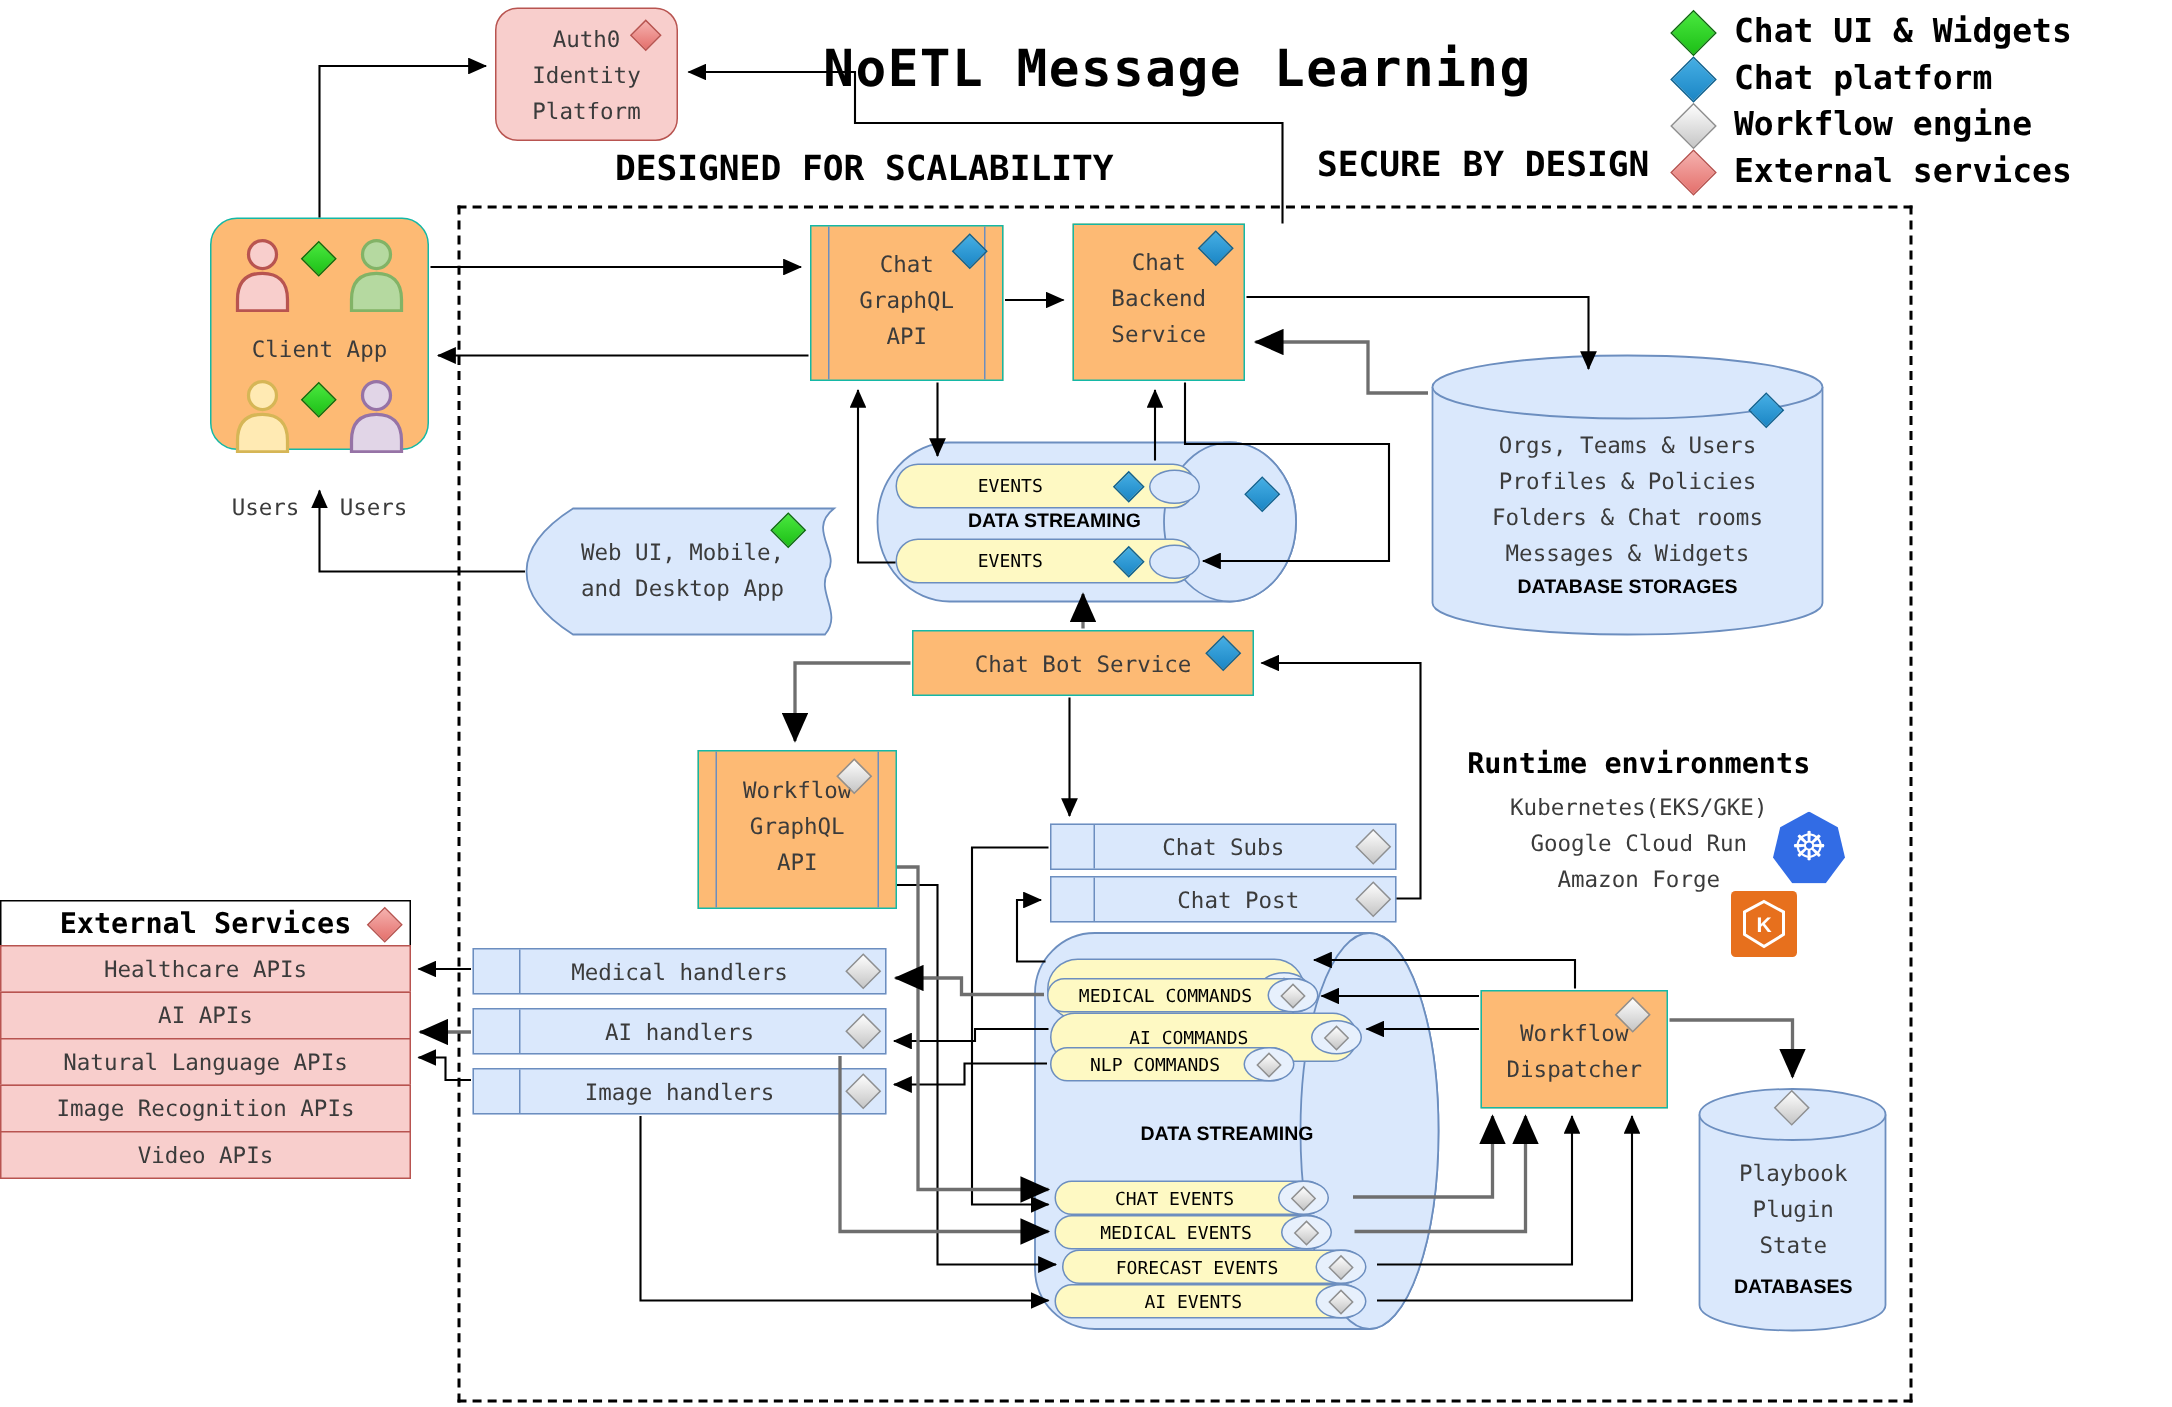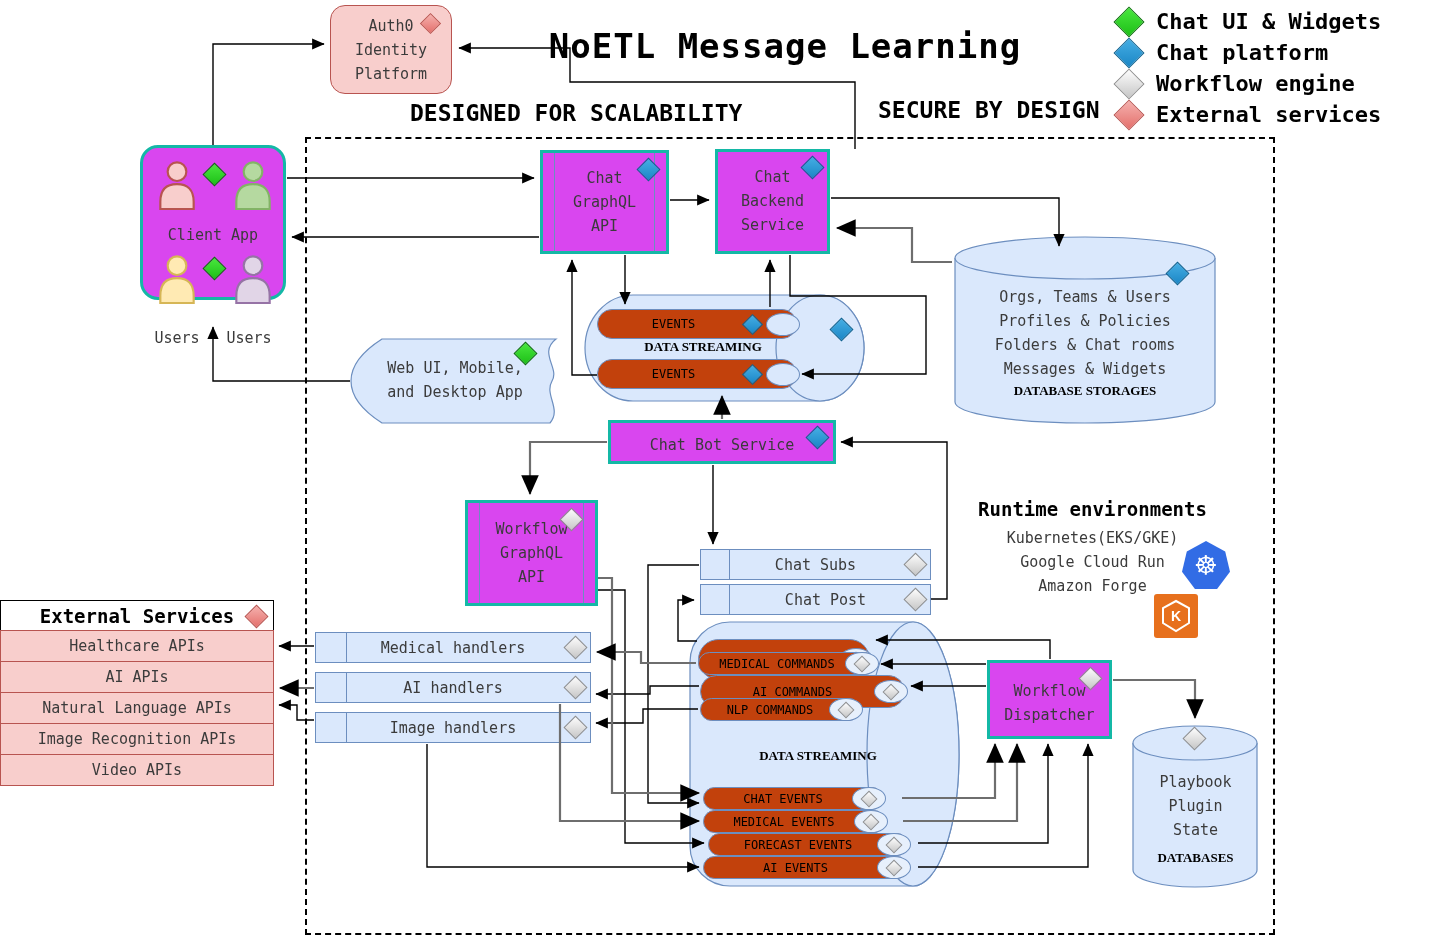--- a/index.html
+++ b/index.html
@@ -1,41 +1,41 @@
 <!DOCTYPE html>
 <html><head>
 <meta charset="utf-8">
 <style>
   html,body{margin:0;padding:0;background:#fff;}
   #canvas{position:relative;width:1448px;height:938px;background:#ffffff;overflow:hidden;
           font-family:"DejaVu Sans Mono","Liberation Mono",monospace;color:#111;}
   .abs{position:absolute;}
   .center{text-align:center;}
-  .node{position:absolute;background:#d946ef;border:3px solid #14b8a6;box-sizing:border-box;color:#3b3b3b;}
+  .node{position:absolute;background:#fdba74;border:1px solid #14b8a6;box-sizing:border-box;color:#3b3b3b;}
   .node-text{font-size:15px;line-height:24px;text-align:center;color:#3b3b3b;}
   .pinkbox{background:#f8cecc;border:1px solid #b85450;}
   .dashed-region{position:absolute;border:2px dashed #000;box-sizing:border-box;}
   .dmd{display:inline-block;transform:rotate(45deg);box-sizing:border-box;}
   .dmd-green{background:linear-gradient(135deg,#49e83e,#1dbf17);border:1.5px solid #0c6e0c;}
   .dmd-blue{background:linear-gradient(135deg,#45aee4,#1b86c5);border:1.5px solid #10628f;}
   .dmd-gray{background:linear-gradient(135deg,#fdfdfd,#c6c6c6);border:1.5px solid #8f8f8f;}
   .dmd-red{background:linear-gradient(135deg,#f5b1ae,#e4706c);border:1.5px solid #b85450;}
   .dmd-22{width:22px;height:22px;} .dmd-17{width:17px;height:17px;}
   .dmd-15{width:15px;height:15px;} .dmd-13{width:12px;height:12px;}
   .title{font-weight:bold;font-size:34px;letter-spacing:1px;color:#000;}
   .banner{font-weight:bold;font-size:23px;color:#000;white-space:nowrap;}
   .legend-row{display:flex;align-items:center;gap:16px;height:31px;}
   .legend-label{font-weight:bold;font-size:22px;color:#000;white-space:nowrap;}
   .vline{position:absolute;top:0;bottom:0;width:0;border-left:1px solid #6c8ebf;}
-  .pill{position:absolute;background:#c2410c;border:1px solid #6c8ebf;border-radius:999px;
+  .pill{position:absolute;background:#fef9c3;border:1px solid #6c8ebf;border-radius:999px;
         display:flex;align-items:center;box-sizing:border-box;padding:0 4px 0 10px;}
   .pill-label{flex:1;text-align:center;font-size:12px;color:#000;white-space:nowrap;}
   .pill-ellipse{width:32px;height:21px;border:1px solid #6c8ebf;border-radius:50%;
         background:#e7f0fc;display:flex;align-items:center;justify-content:center;margin-right:-8px;flex:none;}
-  .cap-bold{font-weight:bold;font-size:13px;color:#000;font-family:Liberation Serif, serif;text-align:center;}
+  .cap-bold{font-weight:bold;font-size:13px;color:#000;font-family:Liberation Sans, sans-serif;text-align:center;}
   .row-item{position:relative;height:30px;margin-top:-1px;display:flex;align-items:center;justify-content:center;
         font-size:15px;color:#3b3b3b;}
   .handler{position:absolute;background:#dae8fc;border:1px solid #6c8ebf;box-sizing:border-box;
         display:flex;align-items:center;justify-content:center;font-size:15px;color:#3b3b3b;}
   .person{display:block;}
   .p-red   circle,.p-red   path{fill:#f8cecc;stroke:#b85450;stroke-width:1.3;}
   .p-green circle,.p-green path{fill:#b5d9a0;stroke:#82b366;stroke-width:1.3;}
   .p-yellow circle,.p-yellow path{fill:#ffeab3;stroke:#d6b656;stroke-width:1.3;}
   .p-purple circle,.p-purple path{fill:#e1d5e7;stroke:#9673a6;stroke-width:1.3;}
   .conn{position:absolute;left:0;top:0;pointer-events:none;z-index:30;}

